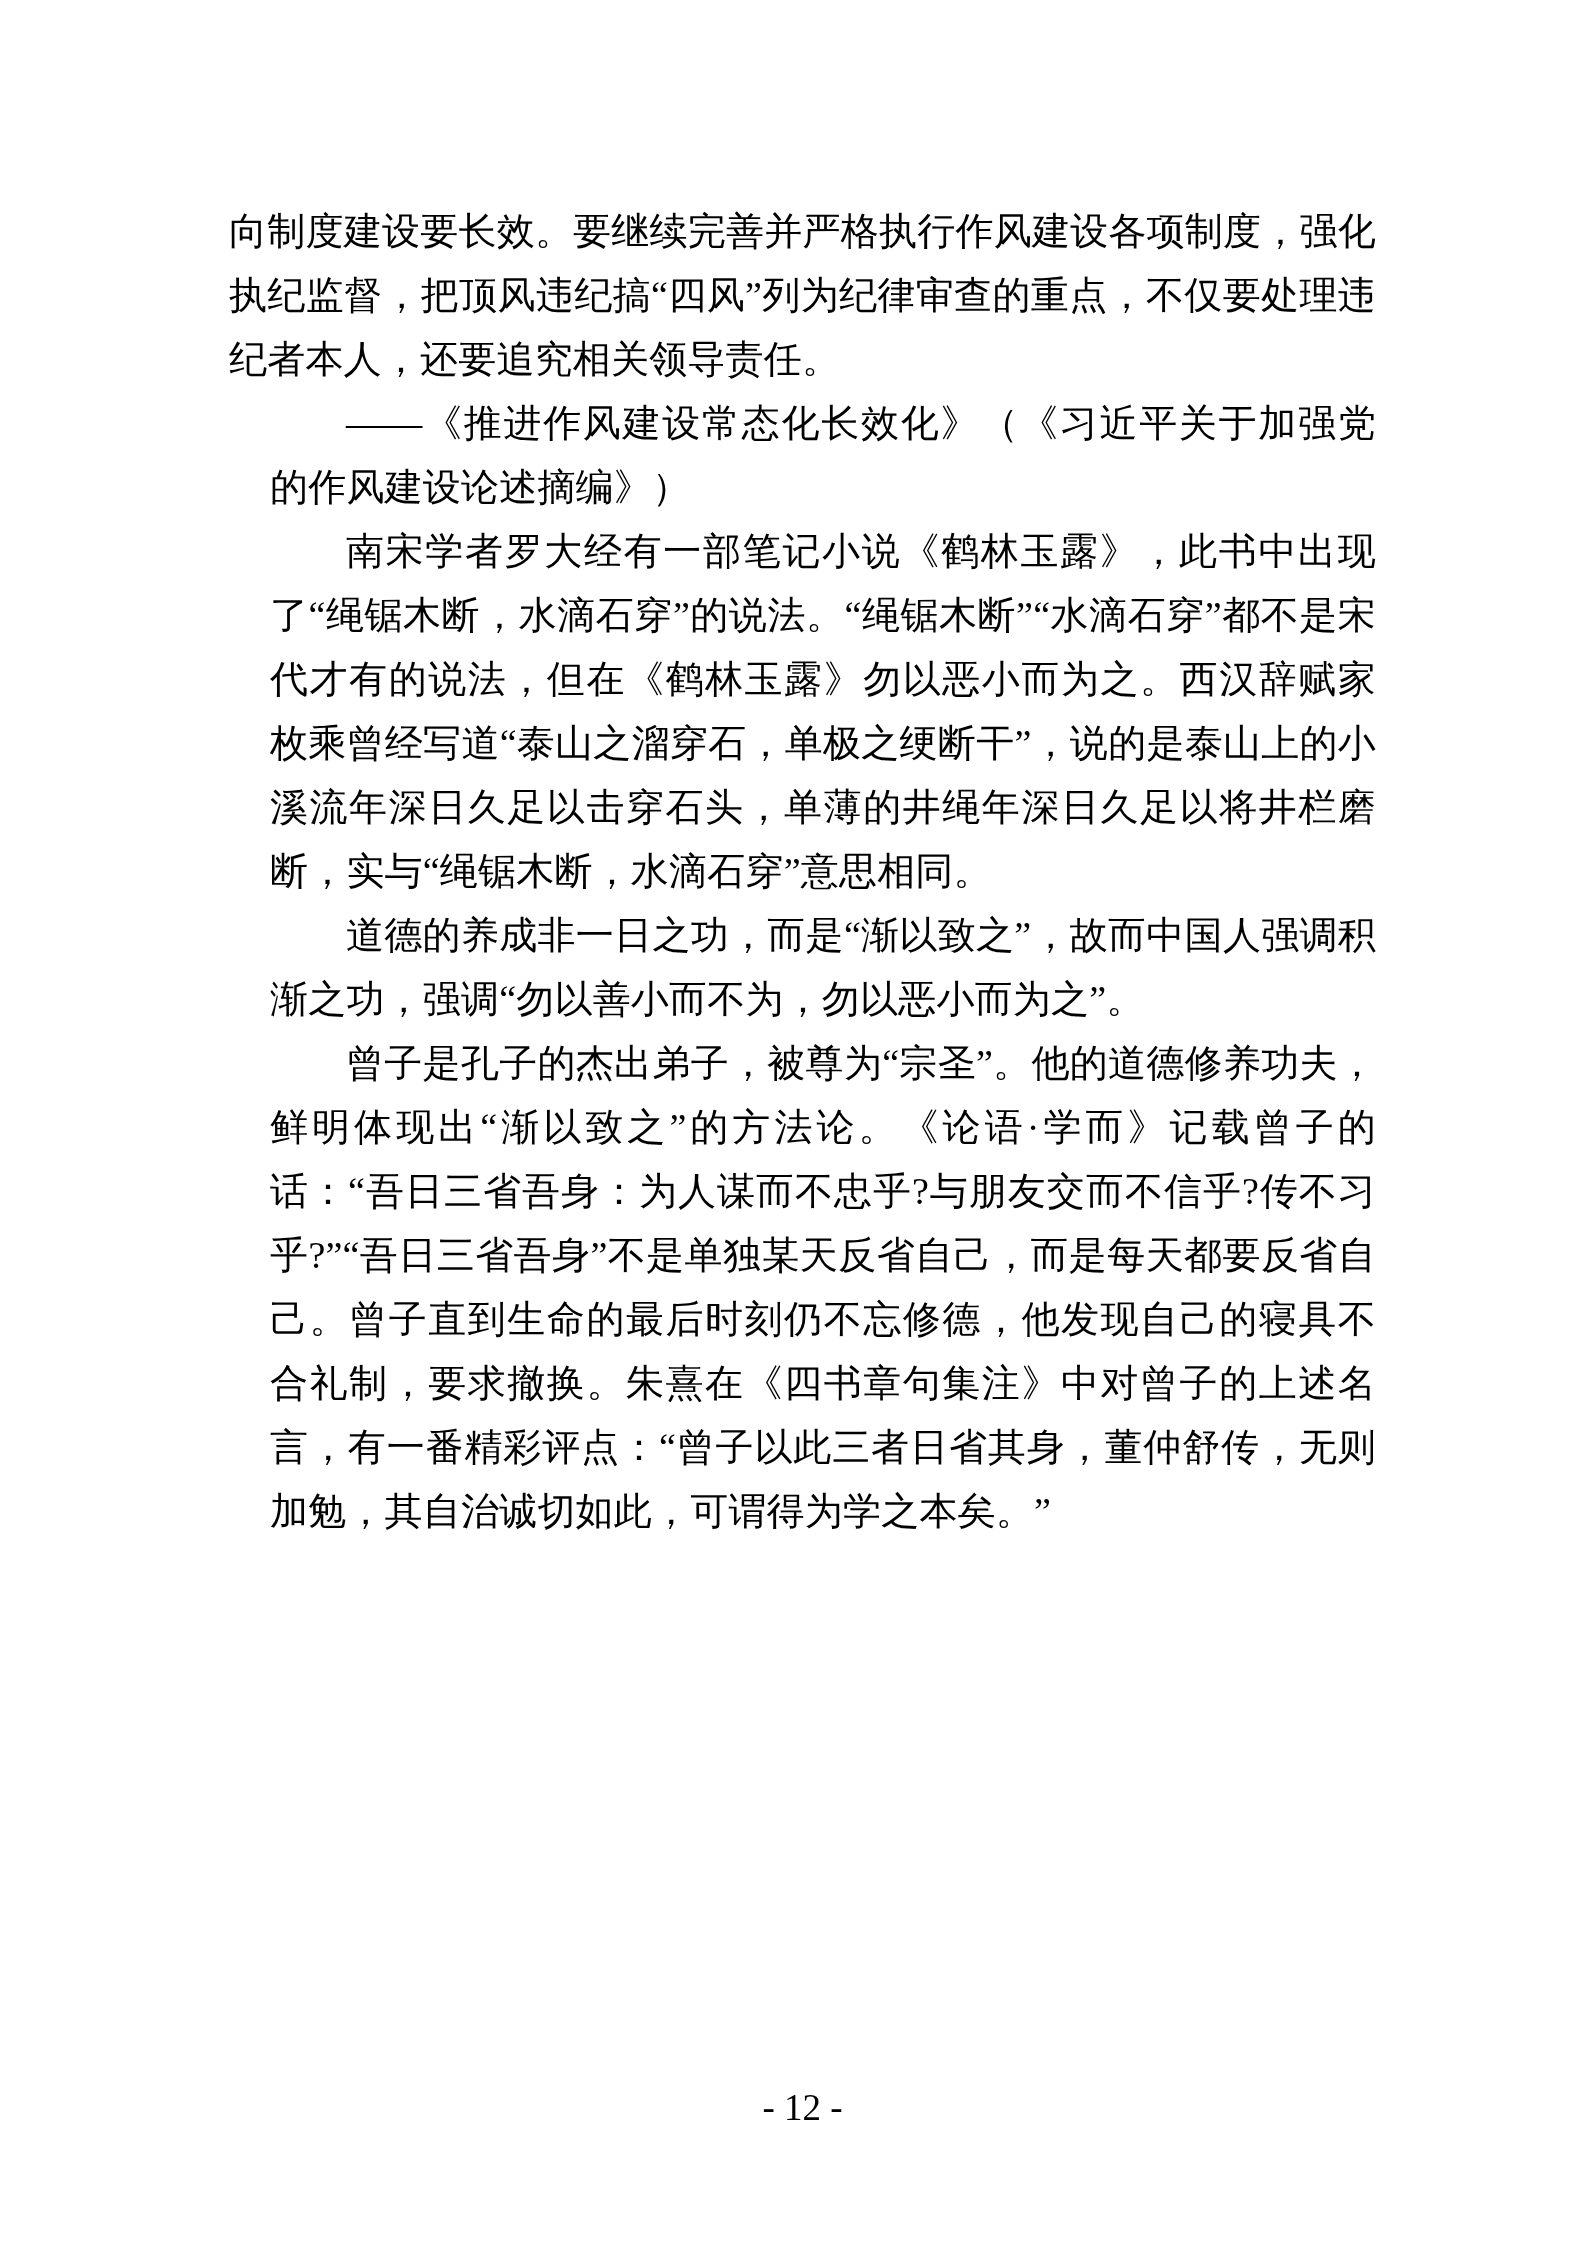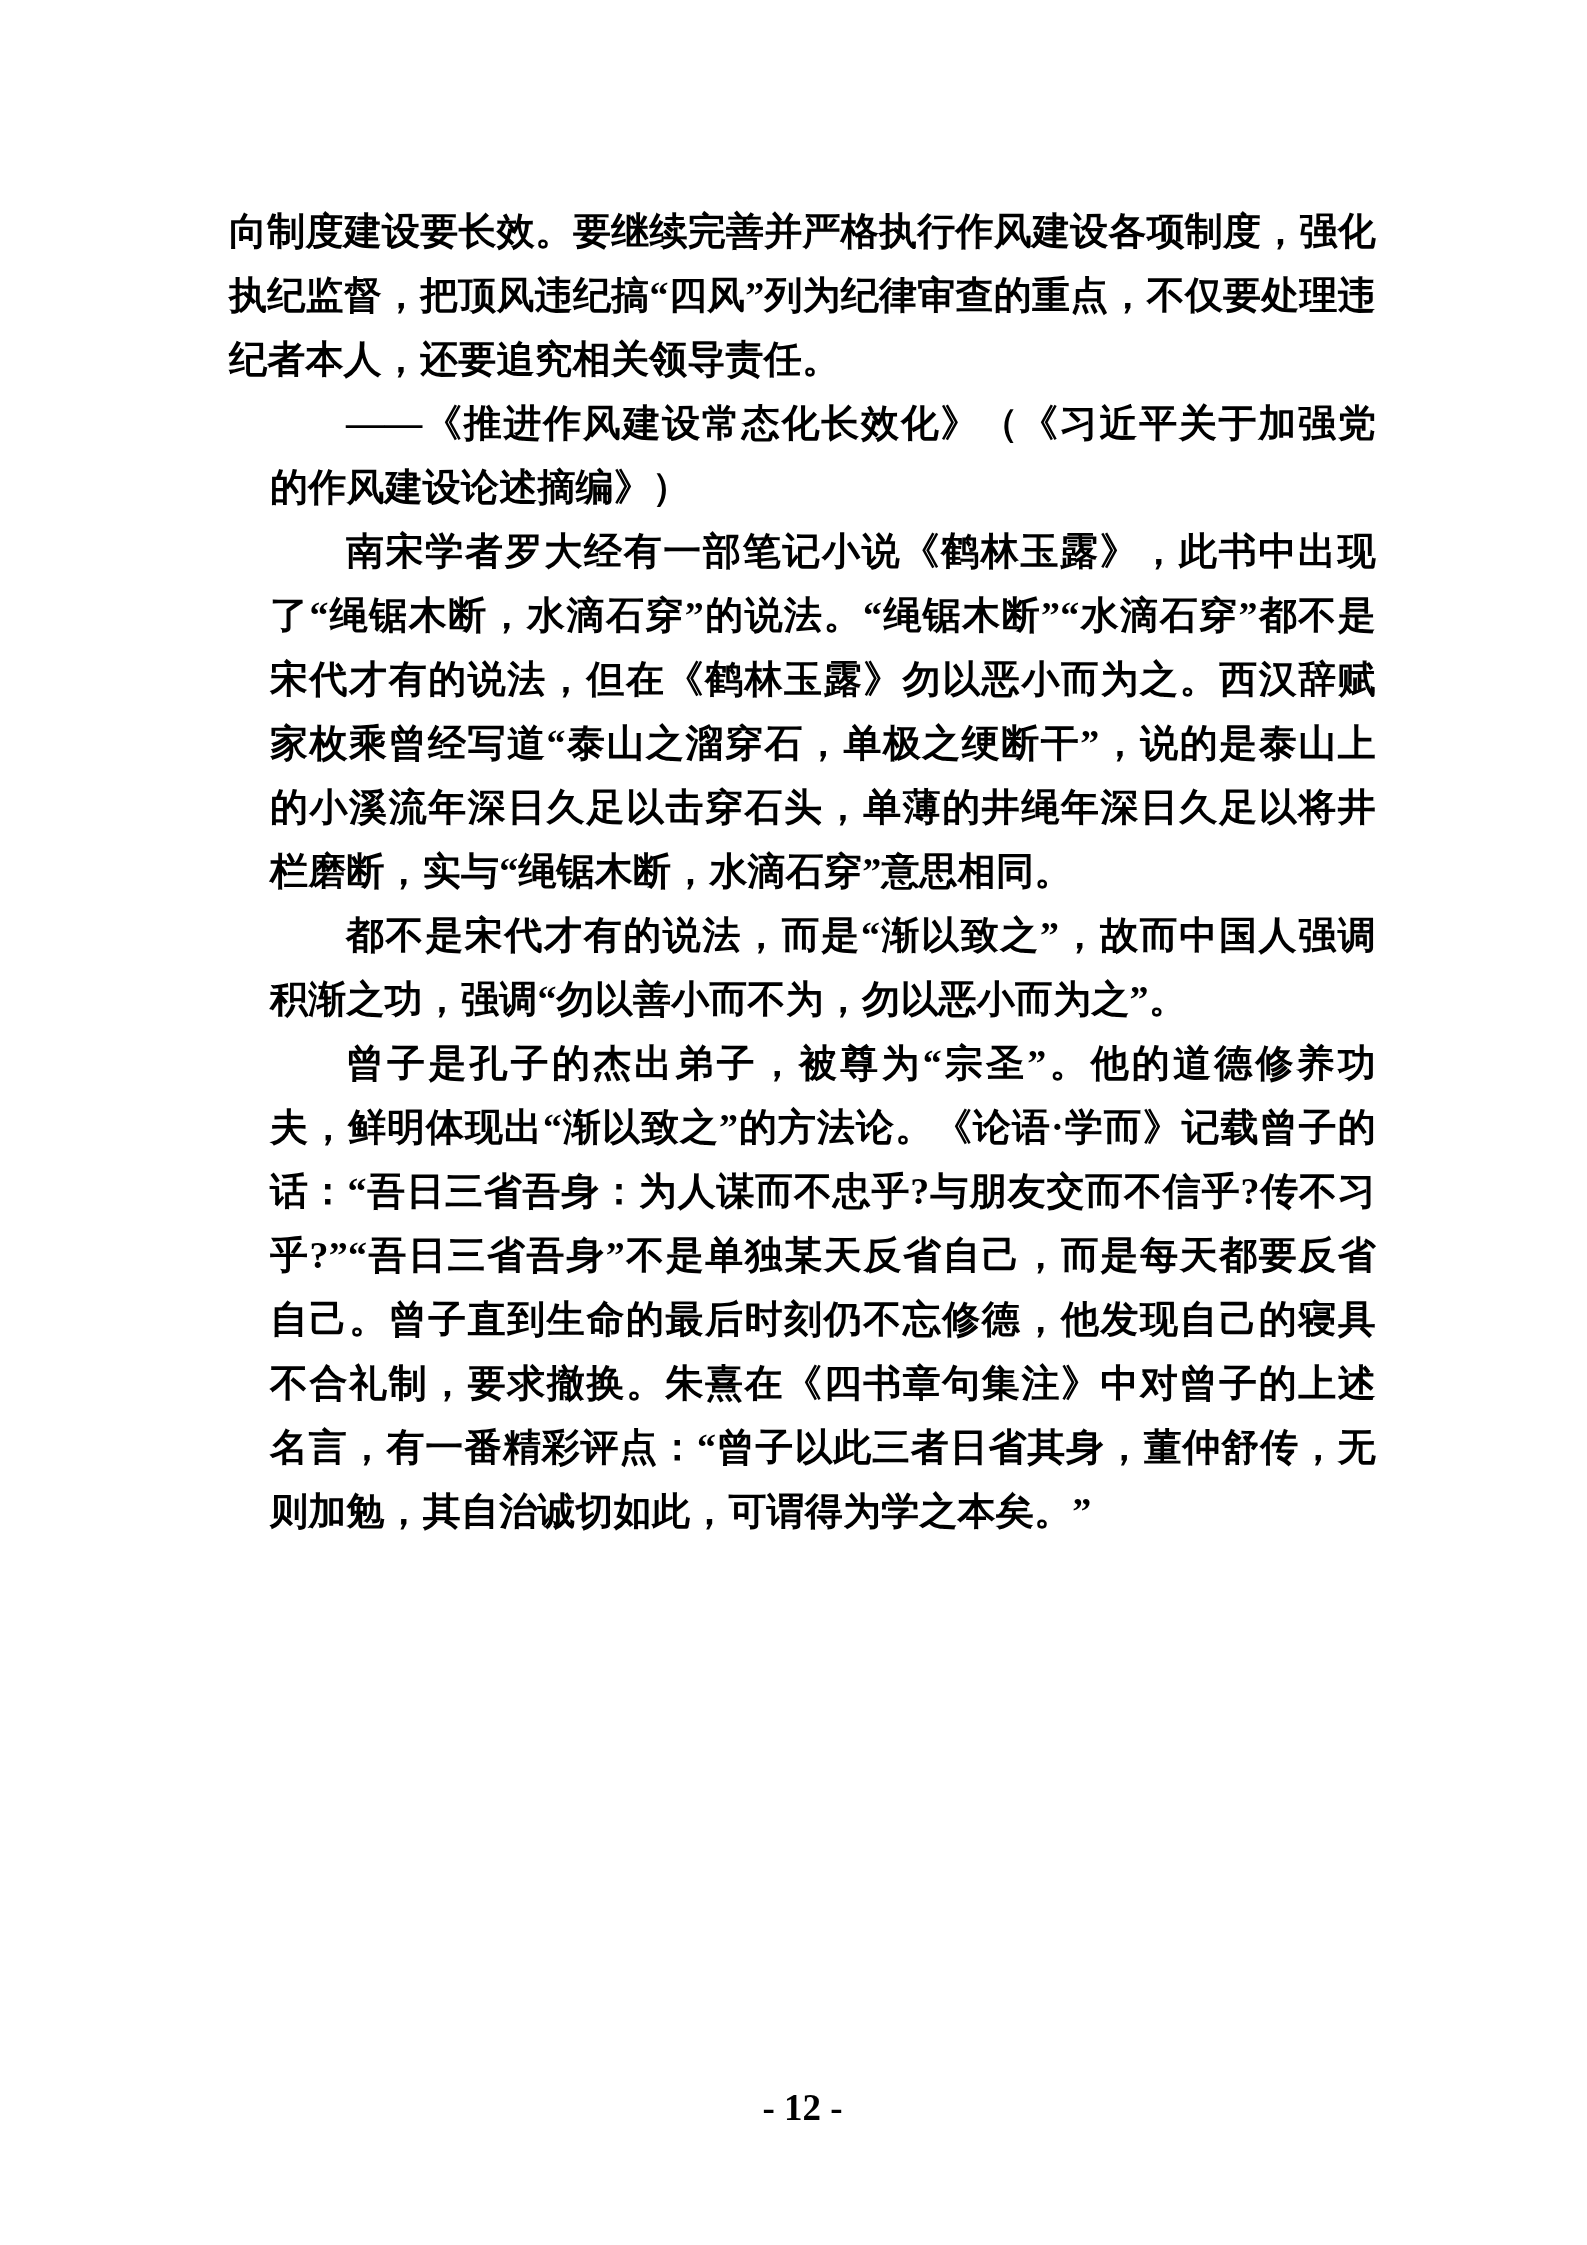--- a/index.html
+++ b/index.html
@@ -8,21 +8,20 @@
     background: #ffffff;
   }
   .page {
     position: relative;
     width: 1587px;
     height: 2245px;
     background: #ffffff;
     color: #000000;
     font-family: "Liberation Serif", "DejaVu Serif", serif;
     overflow: hidden;
-    font-weight: bold;
   }
   .text-block {
     position: absolute;
     left: 229px;
     top: 199px;
     width: 1147px;
   }
   .para {
     margin: 0;
     padding: 0;
@@ -51,17 +50,17 @@
   }
 </style>
 </head>
 <body>
 
 <div class="page">
   <div class="text-block">
     <p class="para">向制度建设要长效。要继续完善并严格执行作风建设各项制度，强化执纪监督，把顶风违纪搞“四风”列为纪律审查的重点，不仅要处理违纪者本人，还要追究相关领导责任。</p>
     <p class="para indent">——《推进作风建设常态化长效化》（《习近平关于加强党的作风建设论述摘编》）</p>
     <p class="para indent">南宋学者罗大经有一部笔记小说《鹤林玉露》，此书中出现了“绳锯木断，水滴石穿”的说法。“绳锯木断”“水滴石穿”都不是宋代才有的说法，但在《鹤林玉露》勿以恶小而为之。西汉辞赋家枚乘曾经写道“泰山之溜穿石，单极之绠断干”，说的是泰山上的小溪流年深日久足以击穿石头，单薄的井绳年深日久足以将井栏磨断，实与“绳锯木断，水滴石穿”意思相同。</p>
-    <p class="para indent">都不是宋代才有的说法，而是“渐以致之”，故而中国人强调积渐之功，强调“勿以善小而不为，勿以恶小而为之”。</p>
+    <p class="para indent">道德的养成非一日之功，而是“渐以致之”，故而中国人强调积渐之功，强调“勿以善小而不为，勿以恶小而为之”。</p>
     <p class="para indent">曾子是孔子的杰出弟子，被尊为“宗圣”。他的道德修养功夫，鲜明体现出“渐以致之”的方法论。《论语·学而》记载曾子的话：“吾日三省吾身：为人谋而不忠乎?与朋友交而不信乎?传不习乎?”“吾日三省吾身”不是单独某天反省自己，而是每天都要反省自己。曾子直到生命的最后时刻仍不忘修德，他发现自己的寝具不合礼制，要求撤换。朱熹在《四书章句集注》中对曾子的上述名言，有一番精彩评点：“曾子以此三者日省其身，董仲舒传，无则加勉，其自治诚切如此，可谓得为学之本矣。”</p>
   </div>
   <div class="page-number">- 12 -</div>
 </div>
 
 </body></html>

